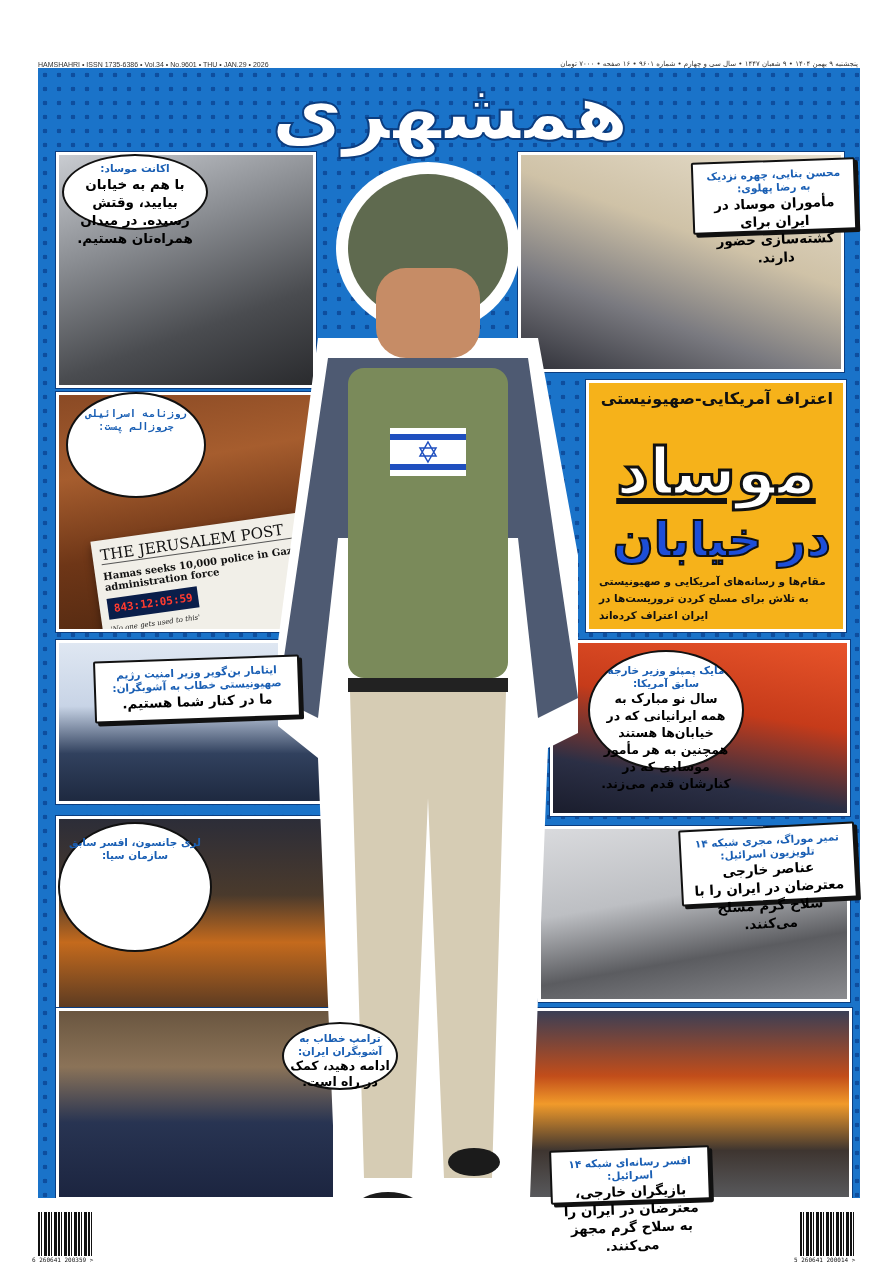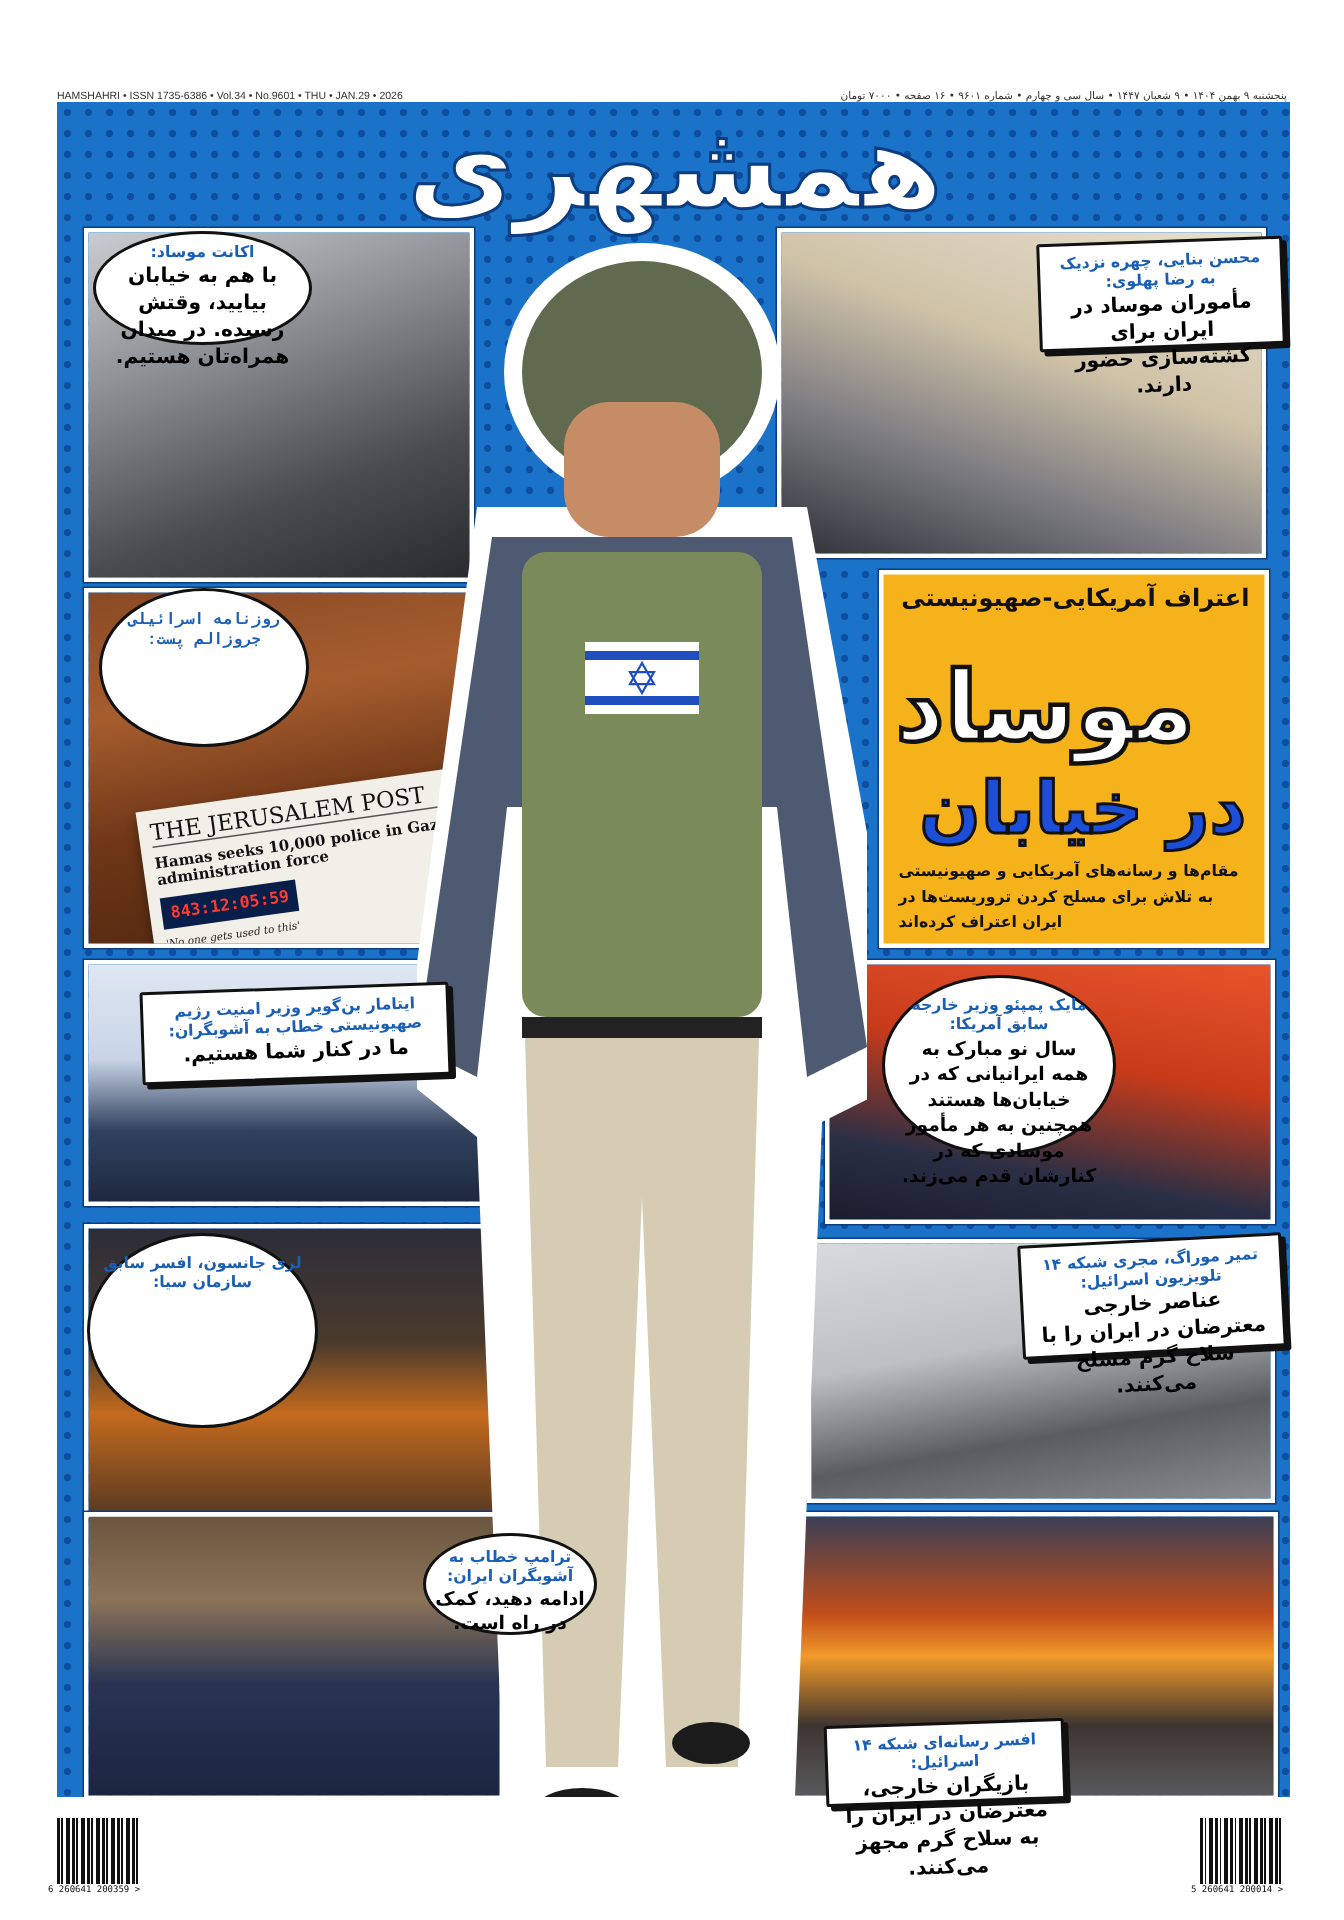--- a/index.html
+++ b/index.html
@@ -68,22 +68,22 @@
   .b7 { left: 680px; top: 826px; width: 176px; height: 76px; transform: rotate(-3deg); }
   .b8 { left: 282px; top: 1022px; width: 116px; height: 68px; padding: 8px 6px; }
   .b9 { left: 550px; top: 1148px; width: 160px; height: 54px; transform: rotate(-2deg); }
 
   .b5 .quote { font-size: 12.5px; line-height: 17px; }
   .b6 .quote { font-size: 12.5px; line-height: 17px; }
   .b8 .quote { font-size: 12.5px; line-height: 16px; }
 
   
   .kicker { position: absolute; top: 6px; right: 10px; direction: rtl; font-weight: bold; font-size: 16px; color: #111; }
-  .head1 { position: absolute; top: 52px; right: 8px; left: 8px; direction: rtl; text-align: left;
-    font-weight: bold; font-size: 64px; line-height: 74px; color: #ffffff;
+  .head1 { position: absolute; top: 52px; right: 8px; left: 8px; direction: rtl; text-align: center;
+    font-weight: bold; font-size: 64px; line-height: 74px; color: #ffffff; text-decoration: underline;
     -webkit-text-stroke: 3px #111; }
   .head2 { position: absolute; top: 128px; right: 12px; left: 12px; direction: rtl; text-align: right;
     font-weight: bold; font-size: 48px; line-height: 56px; color: #1d4ed8;
     -webkit-text-stroke: 2px #111; }
   .deck { position: absolute; top: 190px; right: 10px; left: 10px; direction: rtl; text-align: left;
     font-weight: bold; font-size: 10.5px; line-height: 17px; color: #111; }
 
   
   .paper { position: absolute; left: 40px; top: 130px; width: 230px; height: 140px; background: #f1efe8;
     transform: rotate(-8deg); box-shadow: 0 4px 8px rgba(0,0,0,0.4); padding: 6px 8px; }

